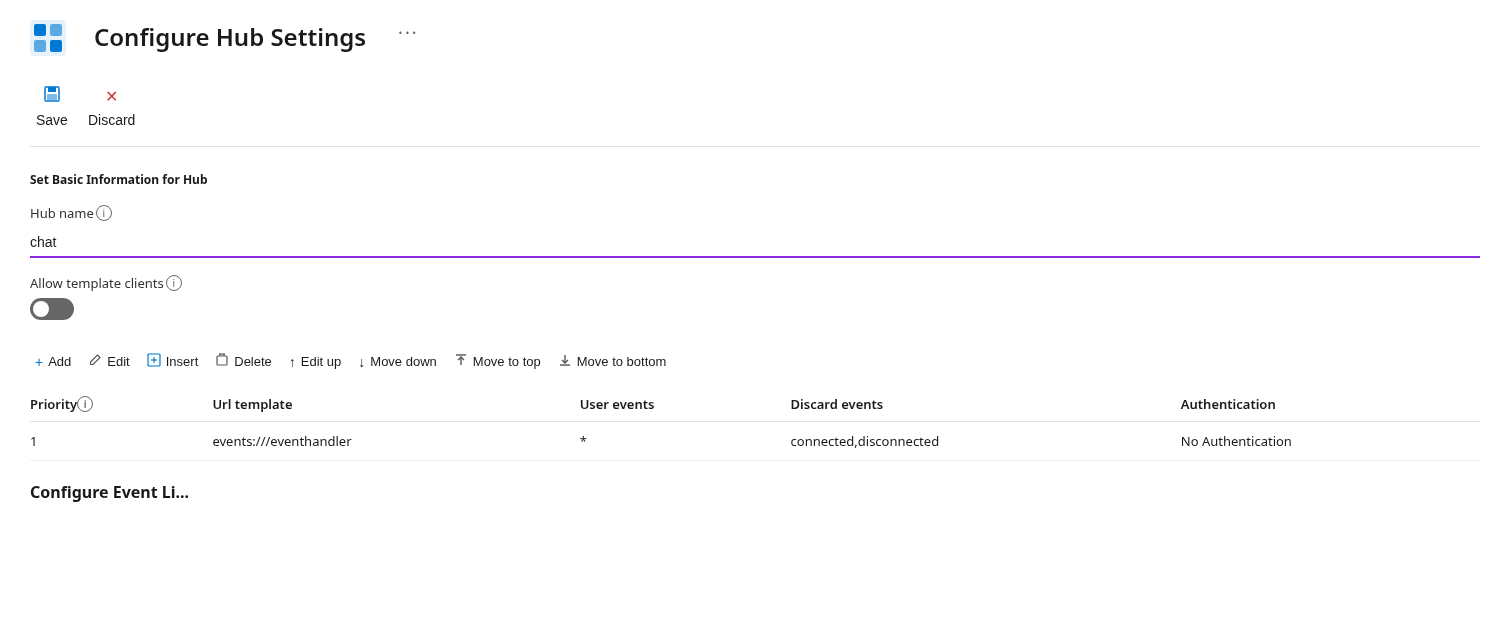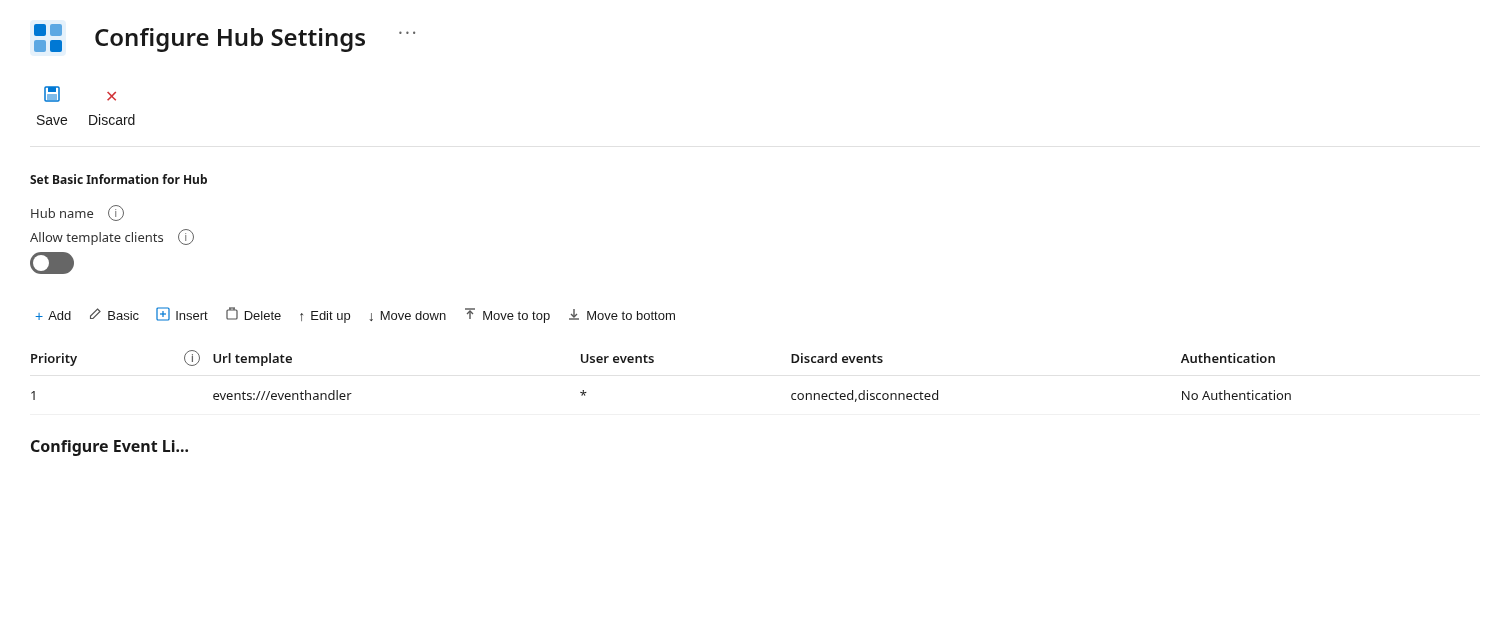--- a/index.html
+++ b/index.html
@@ -67,21 +67,21 @@
     .section-title {
       font-size: 12px;
       font-weight: 700;
       margin-bottom: 16px;
     }
 
     
     .field-label {
       display: flex;
       align-items: center;
-      gap: 14px;
+      gap: 2px;
       font-size: 13px;
       color: #333;
       margin-bottom: 6px;
     }
     .info-icon {
       display: inline-flex;
       align-items: center;
       justify-content: center;
       width: 16px;
       height: 16px;
@@ -168,21 +168,20 @@
       border-bottom: 1px solid #e0e0e0;
     }
     .data-table td {
       padding: 10px 12px 10px 0;
       color: #1a1a1a;
       border-bottom: 1px solid #f0f0f0;
     }
     .th-with-icon {
       display: flex;
       align-items: center;
-      justify-content: space-between;
     }
 
     
     .bottom-section-title {
       font-size: 16px;
       font-weight: 700;
       margin-top: 8px;
     }
   </style>
 </head>
@@ -217,20 +216,21 @@
   </button>
 </div>
 
 <div>
   <h2 class="section-title">Set Basic Information for Hub</h2>
 
   <div class="field-label">
     <span>Hub name</span>
     <span class="info-icon">i</span>
   </div>
+  <input class="text-input" type="text" value="chat" style="">
 
   <div class="field-label">
     <span>Allow template clients</span>
     <span class="info-icon">i</span>
   </div>
   <div class="toggle-wrapper">
     <div class="toggle">
       <div class="toggle-knob"></div>
     </div>
   </div>
@@ -242,21 +242,21 @@
     <button class="event-btn">
       <span class="event-btn-icon add-blue">+</span>
       <span>Add</span>
     </button>
     <button class="event-btn">
       <span class="event-btn-icon">
         <svg width="14" height="14" viewBox="0 0 14 14" fill="none">
           <path d="M9.5 2L12 4.5L5 11.5H2.5V9L9.5 2Z" stroke="#555" stroke-width="1.2" fill="none"></path>
         </svg>
       </span>
-      <span>Basic</span>
+      <span>Edit</span>
     </button>
     <button class="event-btn">
       <span class="event-btn-icon blue">
         <svg width="14" height="14" viewBox="0 0 14 14" fill="none">
           <rect x="1" y="1" width="12" height="12" rx="1" stroke="#0078d4" stroke-width="1.2" fill="none"></rect>
           <line x1="4" y1="7" x2="10" y2="7" stroke="#0078d4" stroke-width="1.2"></line>
           <line x1="7" y1="4" x2="7" y2="10" stroke="#0078d4" stroke-width="1.2"></line>
         </svg>
       </span>
       <span>Insert</span>

